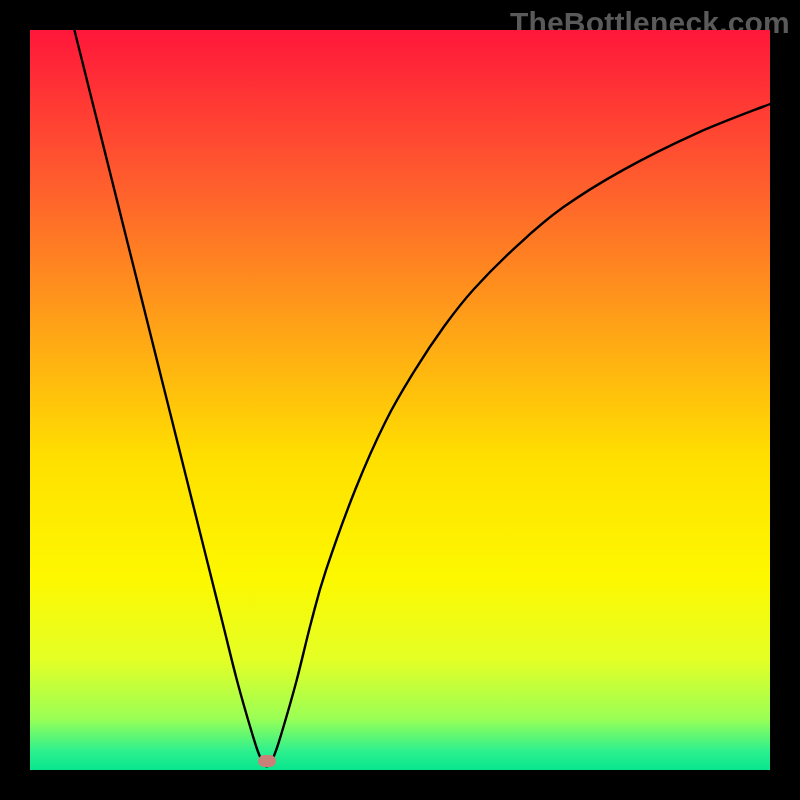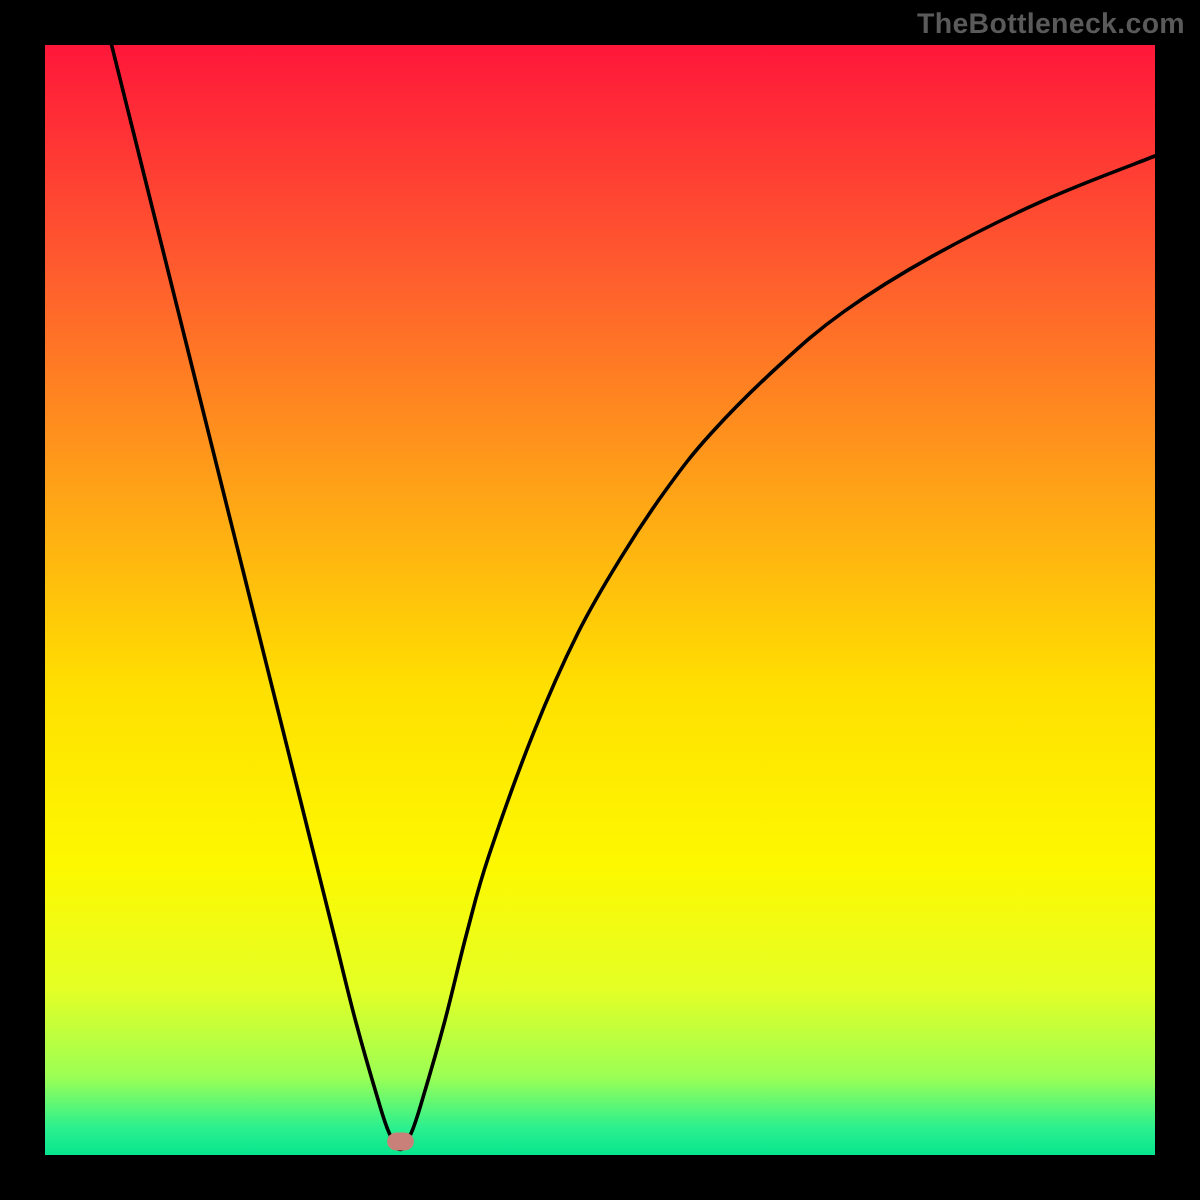--- a/index.html
+++ b/index.html
@@ -28,21 +28,21 @@
     position: absolute;
     left: 0;
     top: 0;
     width: 100%;
     height: 100%;
   }
   .watermark {
     position: absolute;
     top: 6px;
     right: 10px;
-    font-size: 19px;
+    font-size: 30px;
     font-weight: 600;
     color: #5a5a5a;
     letter-spacing: 0.2px;
     user-select: none;
   }
   .curve-svg {
     position: absolute;
     left: 0;
     top: 0;
     width: 100%;

